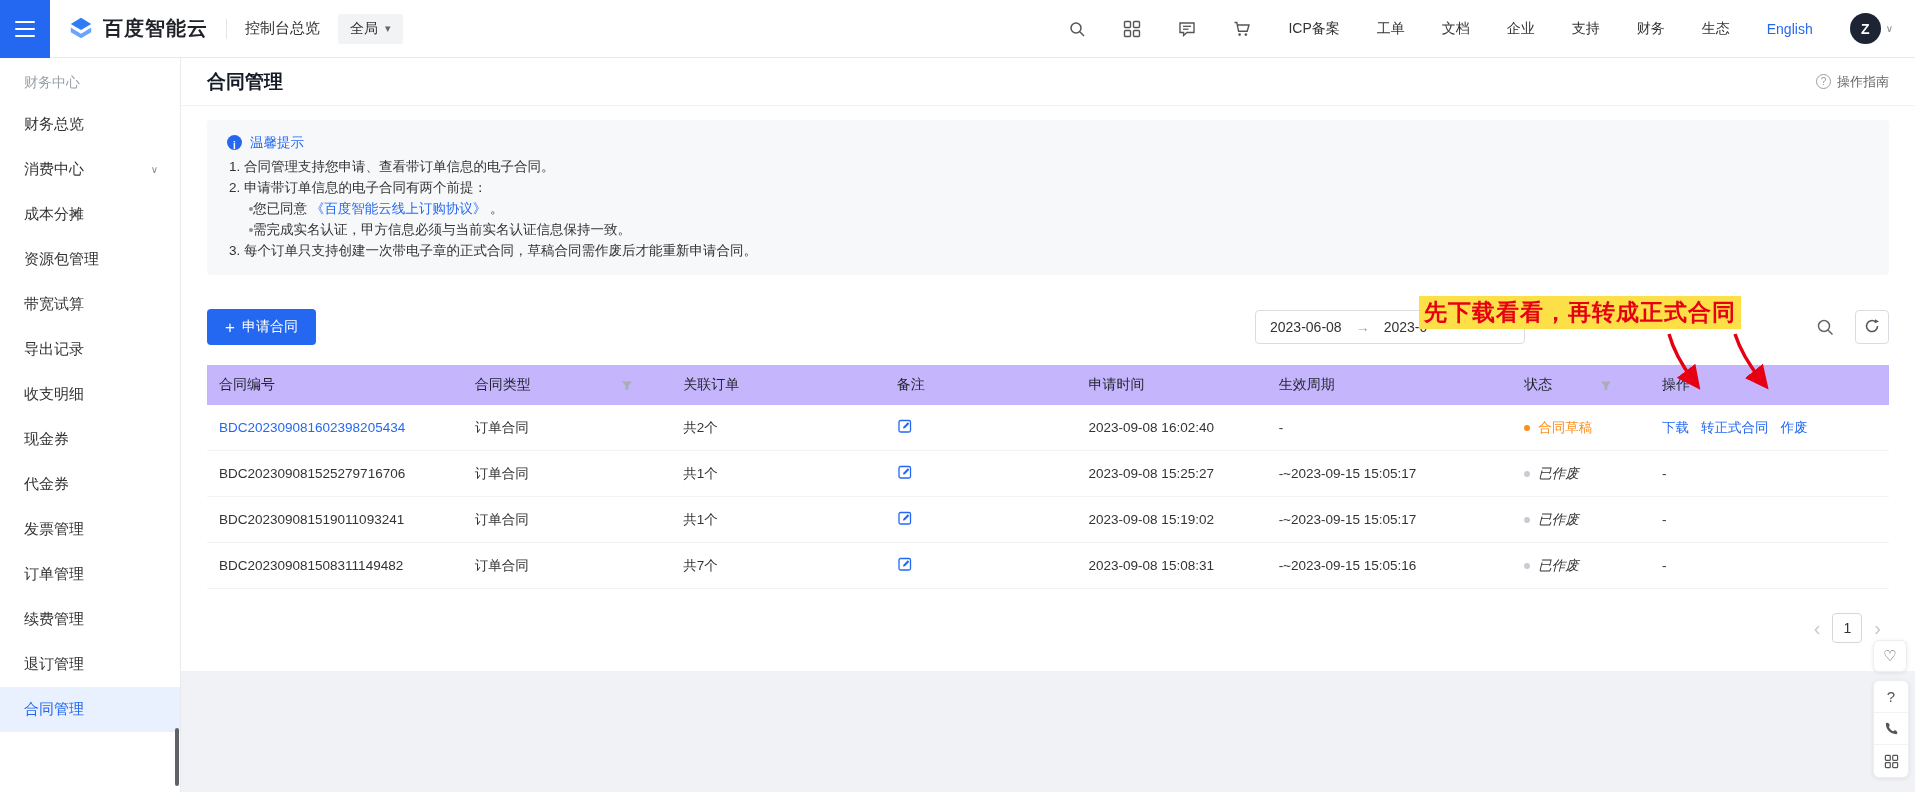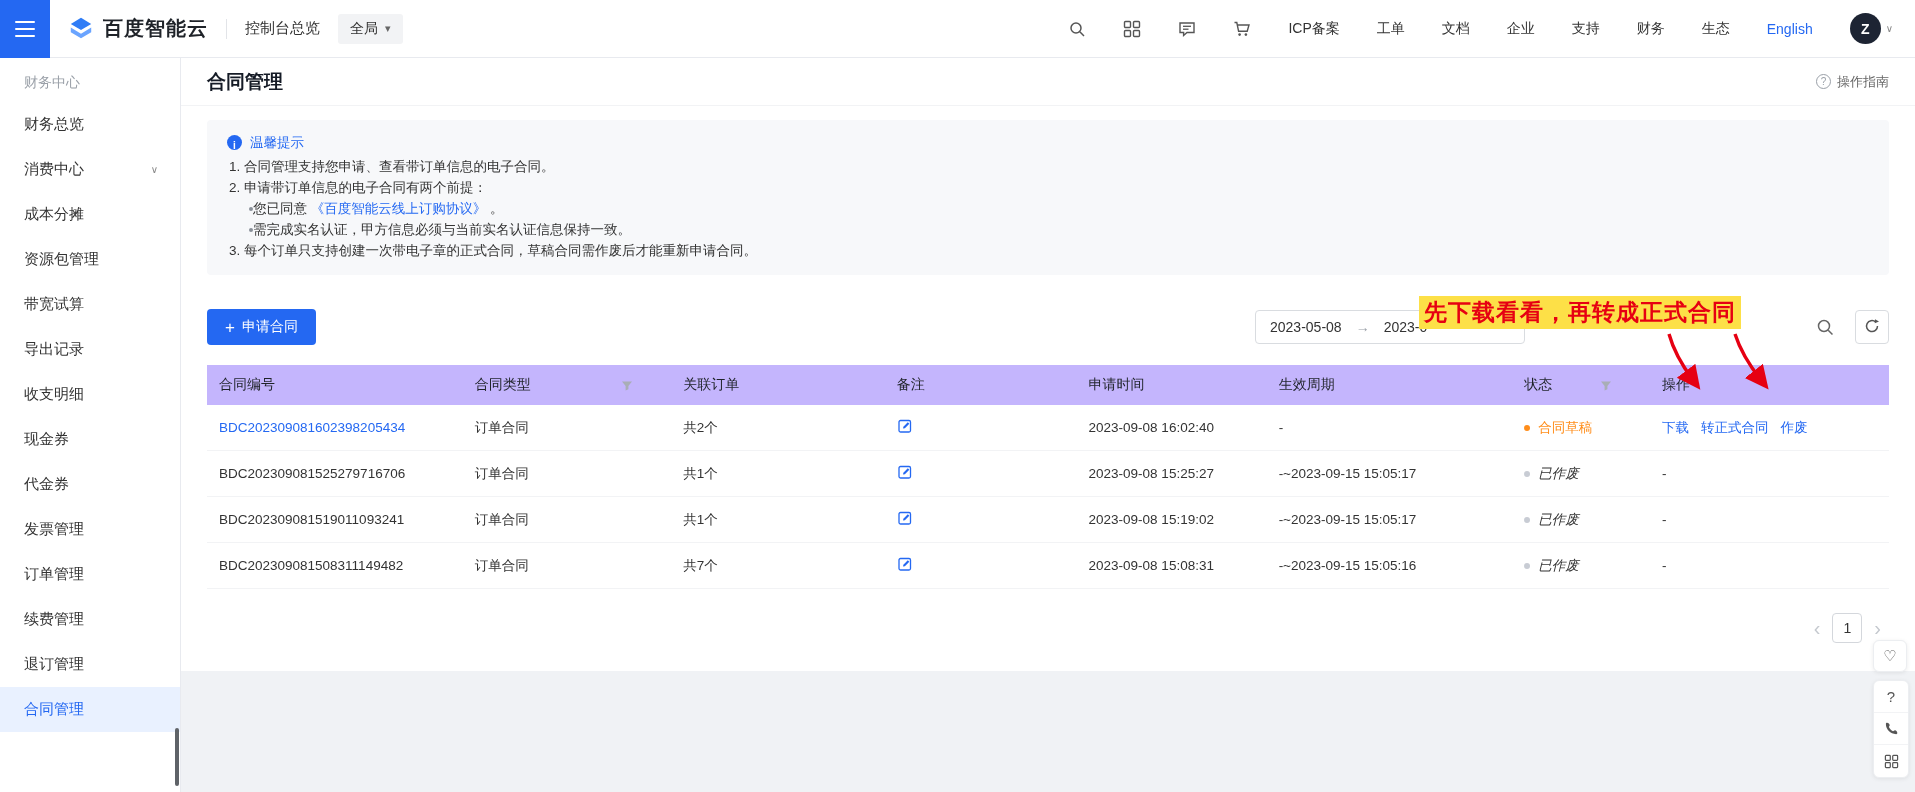--- a/index.html
+++ b/index.html
@@ -245,21 +245,21 @@
       </div>
 
       <div class="table-section">
 
         <div class="toolbar">
           <button class="btn-apply">
             <span class="plus">+</span>
             <span>申请合同</span>
           </button>
           <div class="date-range">
-            <span>2023-05-08</span>
+            <span>2023-06-08</span>
             <span class="arr">→</span>
             <span>2023-0</span>
           </div>
           <span class="search-ico">
             <svg viewBox="0 0 20 20" width="20" height="20">
                 <circle cx="9" cy="9" r="5.5" fill="none" stroke="#666" stroke-width="1.5"></circle>
                 <line x1="13.2" y1="13.2" x2="17.5" y2="17.5" stroke="#666" stroke-width="1.5"></line>
               </svg>
           </span>
           <button class="btn-refresh">

